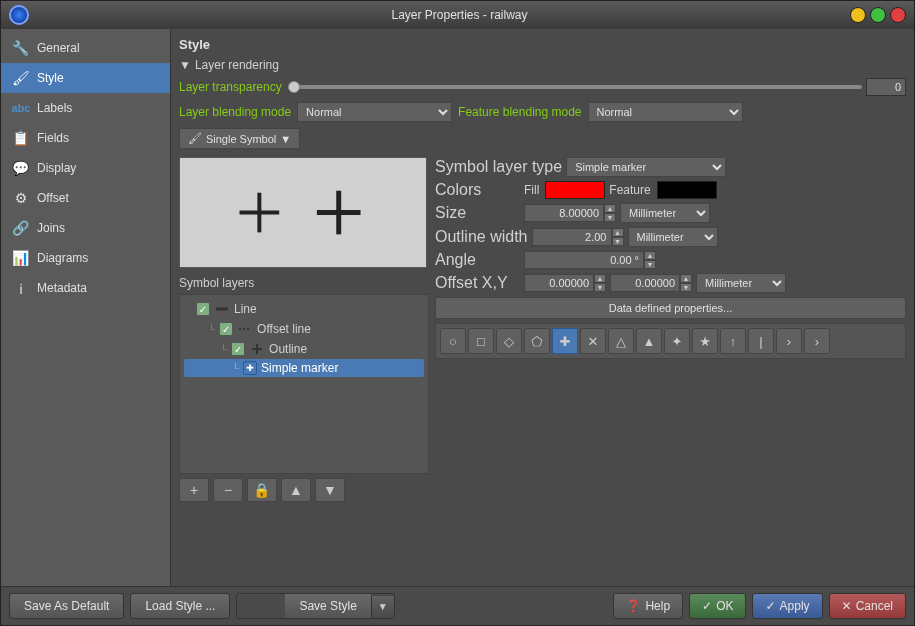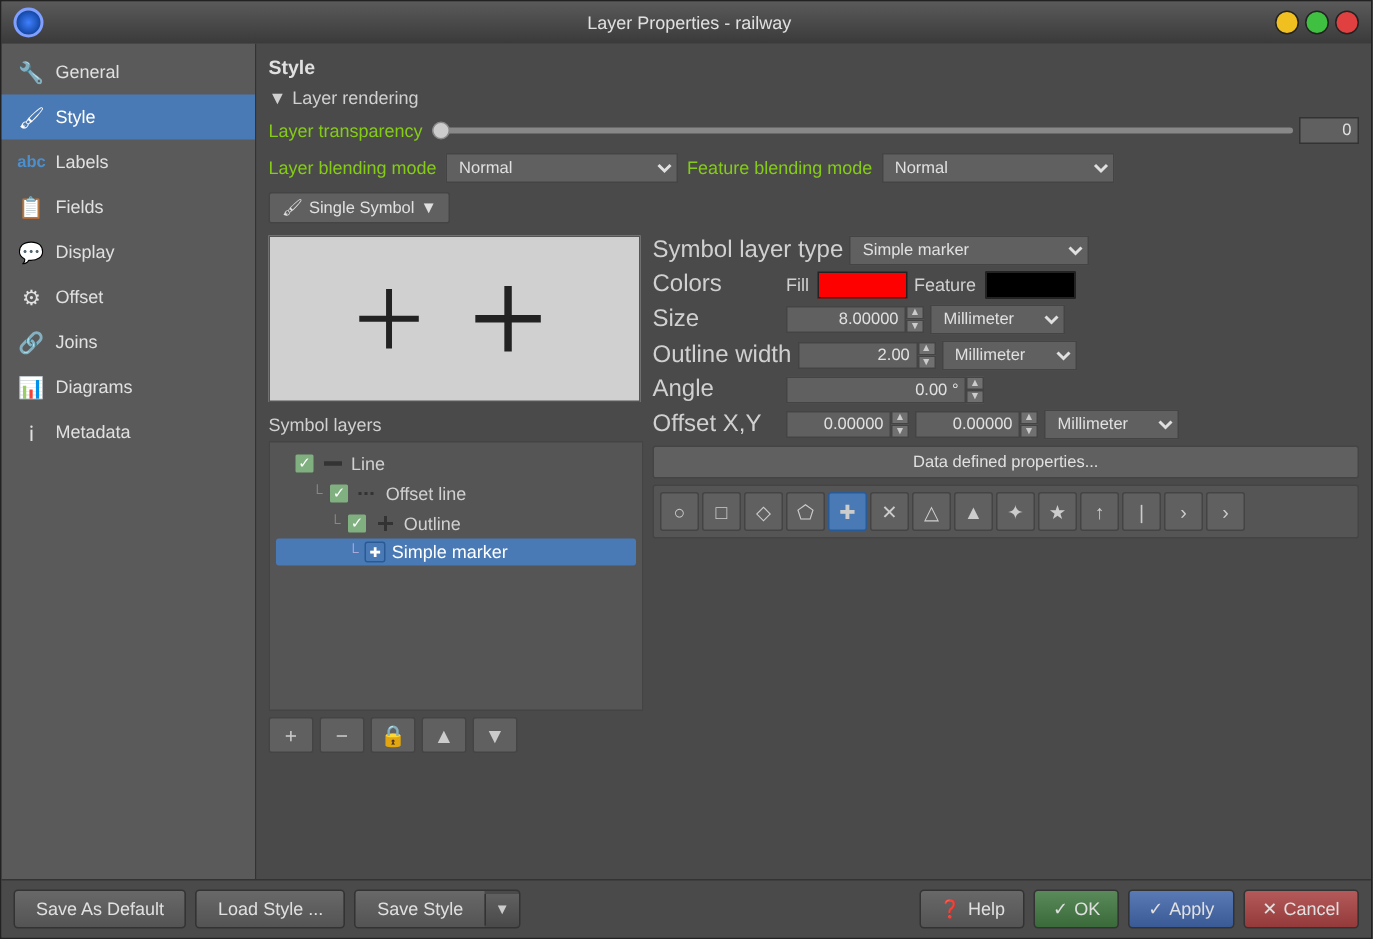--- a/index.html
+++ b/index.html
@@ -392,20 +392,21 @@
       border-radius: 3px;
       overflow: hidden;
     }
     .save-style-main {
       background: linear-gradient(to bottom, #686868, #545454);
       border: none;
       color: #e0e0e0;
       padding: 5px 14px;
       font-size: 12px;
       cursor: pointer;
+      margin-left: 48px;
     }
     .save-style-arrow {
       background: linear-gradient(to bottom, #606060, #4a4a4a);
       border: none;
       border-left: 1px solid #333;
       color: #ccc;
       padding: 5px 6px;
       cursor: pointer;
       font-size: 10px;
     }

